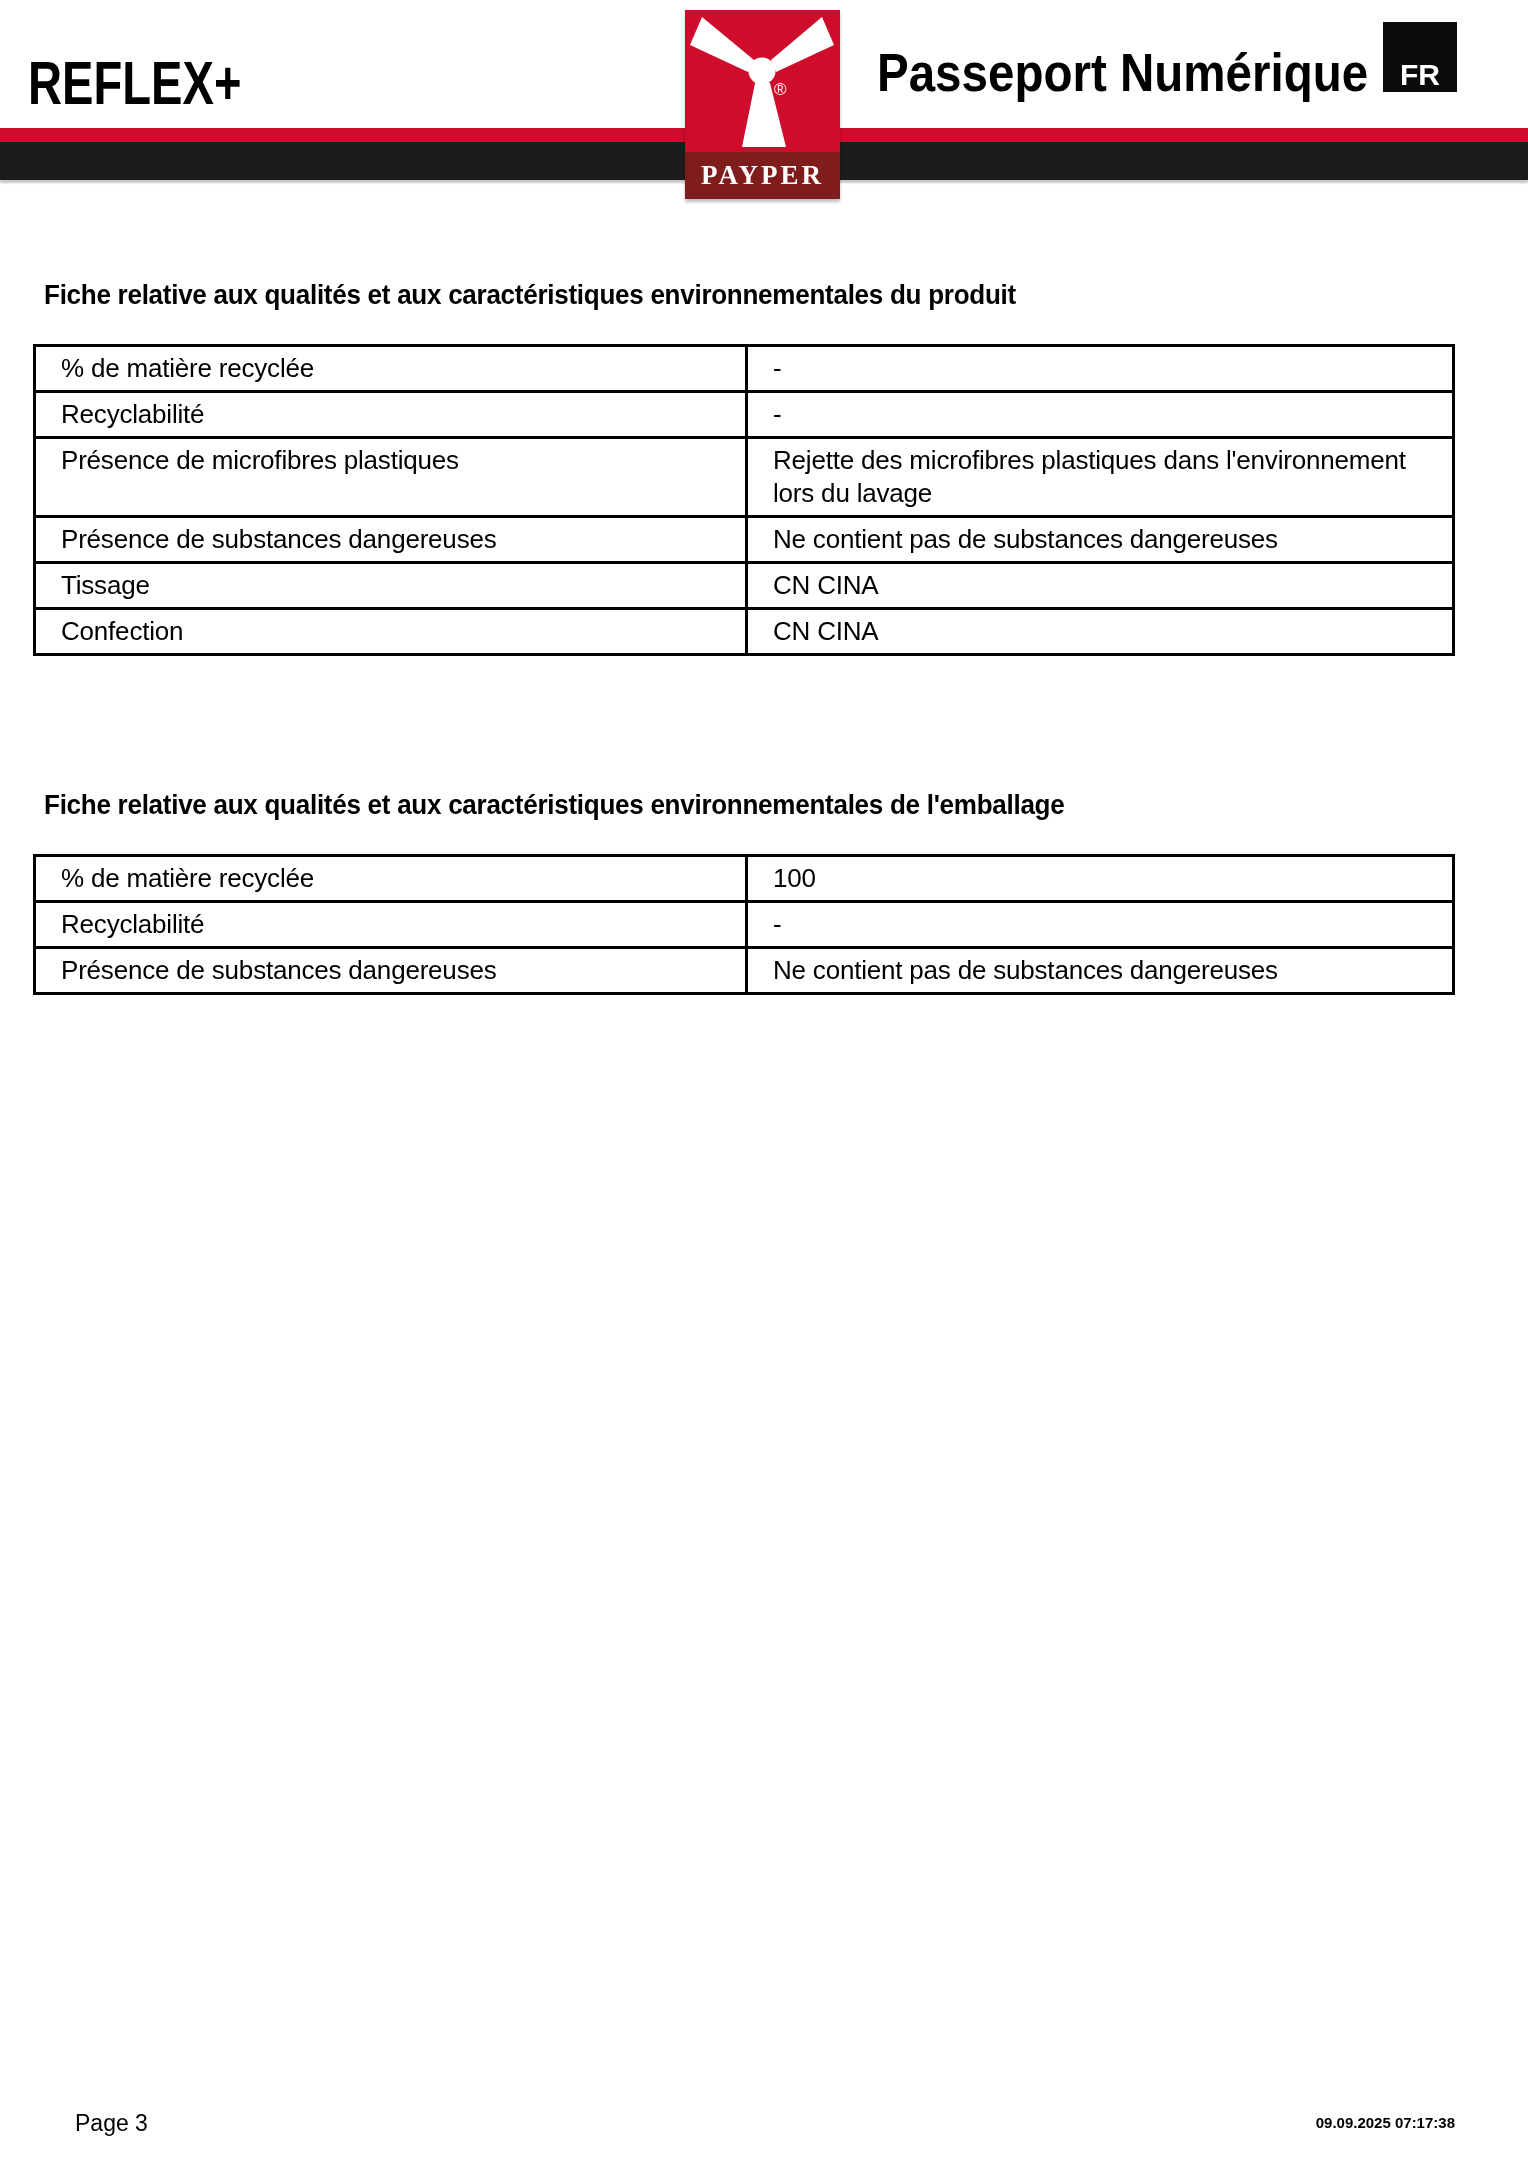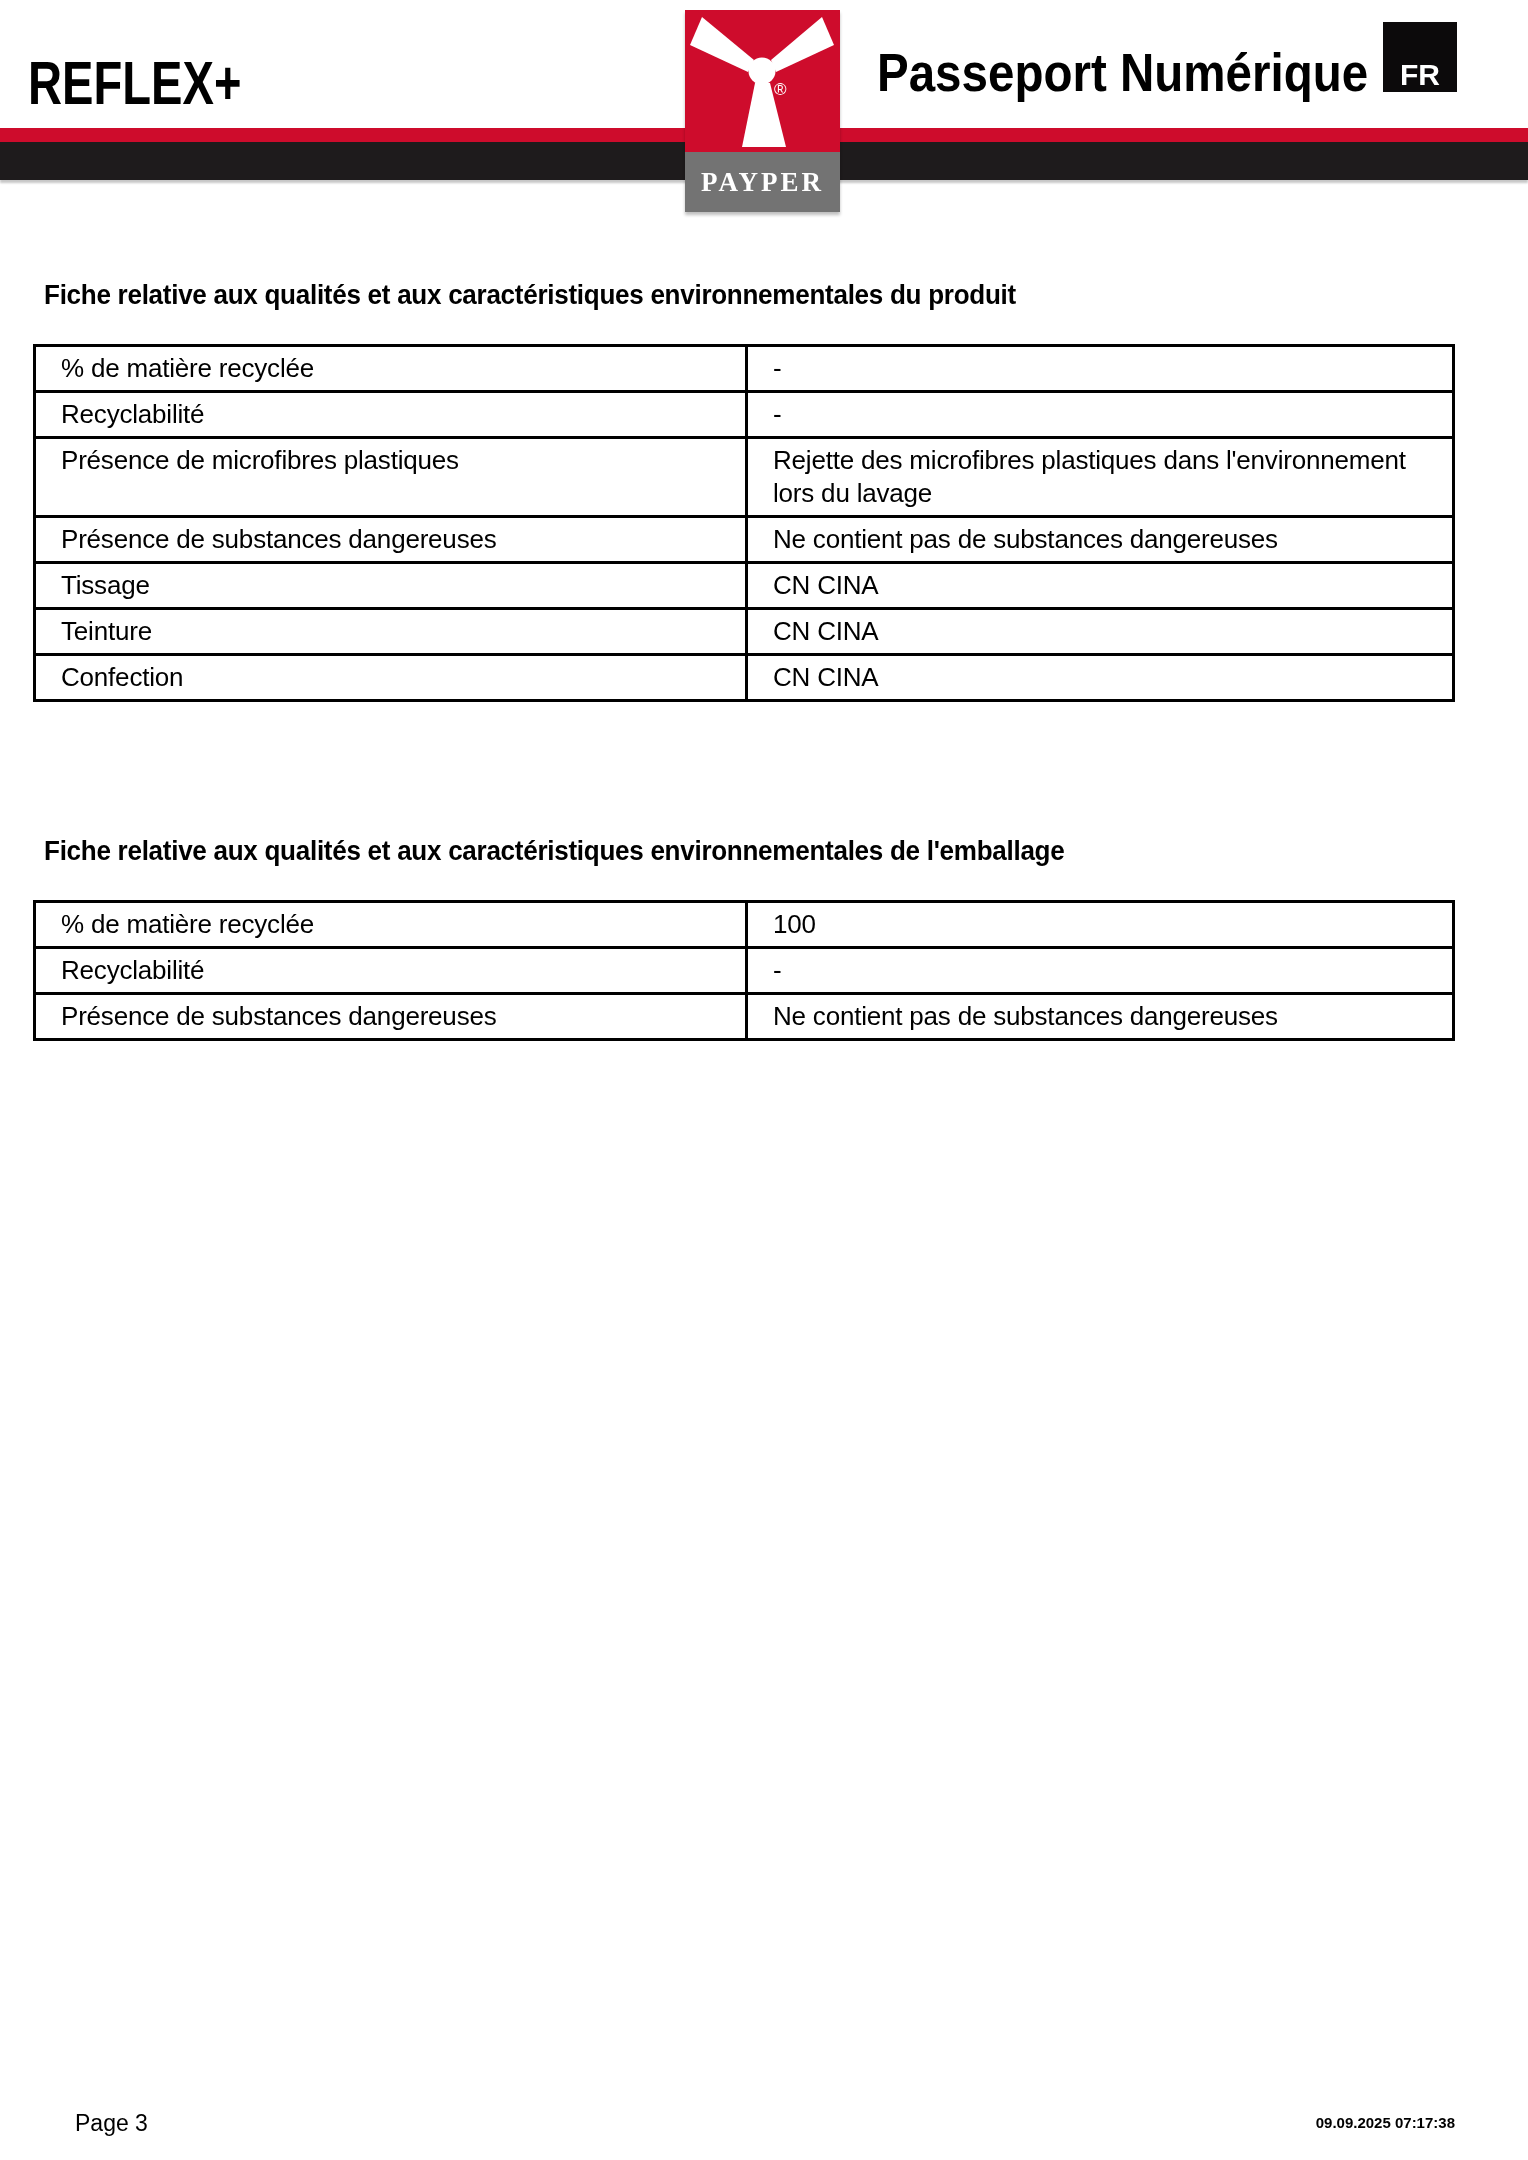--- a/index.html
+++ b/index.html
@@ -43,21 +43,21 @@
     color: #fff; font-size: 30px; font-weight: 700;
   }
   
   .logo {
     position: absolute; left: 685px; top: 10px; width: 155px;
     box-shadow: 0 3px 3px rgba(0,0,0,0.25);
     z-index: 2;
   }
   .logo-red { width: 155px; height: 142px; background: #ce0c2c; display: block; }
   .logo-black {
-    width: 155px; height: 60px; background: #737373;
+    width: 155px; height: 47px; background: #7f1d1d;
     display: flex; align-items: center; justify-content: center;
   }
   .logo-wordmark {
     color: #fff; font-family: "Liberation Serif", serif;
     font-size: 27px; font-weight: 700; letter-spacing: 3px; line-height: 1;
   }
 
   
   .content { position: relative; }
   .section-heading {
@@ -149,24 +149,20 @@
         </tr>
         <tr>
           <td class="cell-label">Présence de substances dangereuses</td>
           <td class="cell-value">Ne contient pas de substances dangereuses</td>
         </tr>
         <tr>
           <td class="cell-label">Tissage</td>
           <td class="cell-value">CN CINA</td>
         </tr>
         <tr>
-          <td class="cell-label">Teinture</td>
-          <td class="cell-value">CN CINA</td>
-        </tr>
-        <tr>
           <td class="cell-label">Confection</td>
           <td class="cell-value">CN CINA</td>
         </tr>
       </tbody>
     </table>
 
     <div class="section-heading heading-packaging">Fiche relative aux qualités et aux caractéristiques environnementales de l'emballage</div>
 
     <table class="fiche">
       <tbody>

